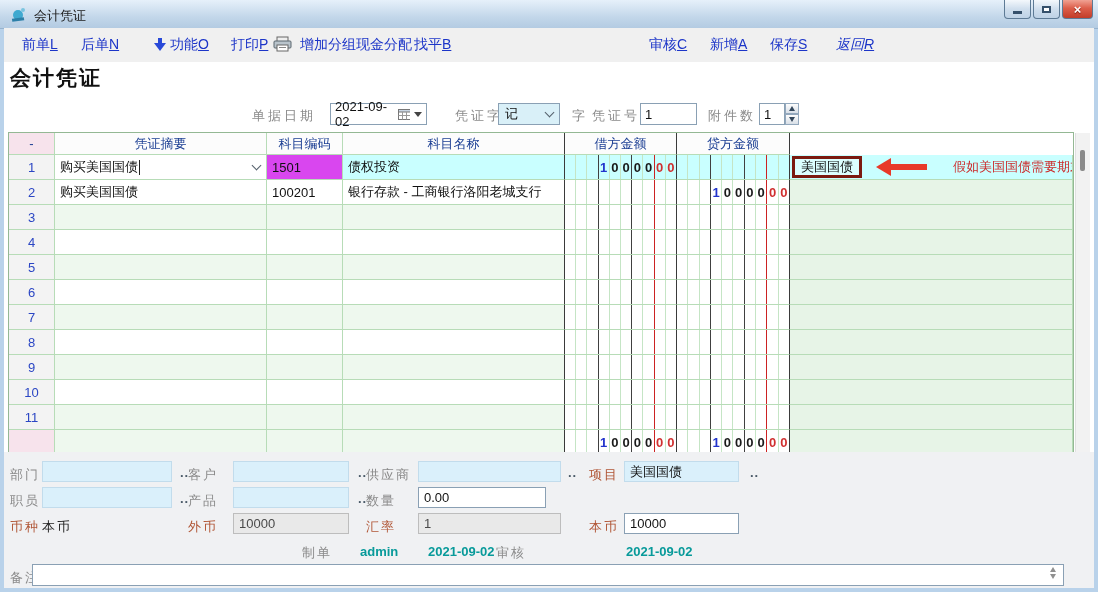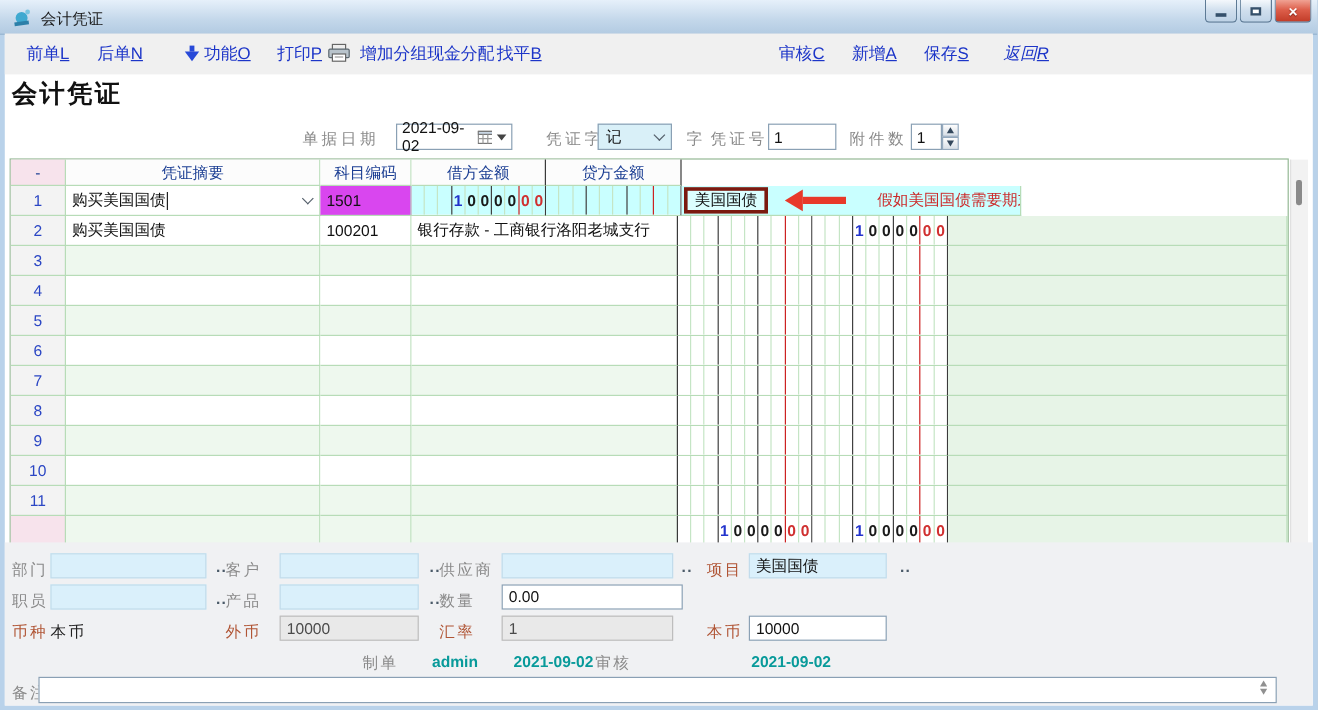--- a/index.html
+++ b/index.html
@@ -165,31 +165,33 @@
           <span class="tri-d"></span>
         </div>
     </div>
   </div>
 
   <div class="vtable" id="vtable">
       <div class="vrow vhead">
         <div class="vcell idx-head" style="width: 46px; flex: 0 0 46px;">-</div>
         <div class="vcell " style="width: 212px; flex: 0 0 212px;">凭证摘要</div>
         <div class="vcell " style="width: 76px; flex: 0 0 76px;">科目编码</div>
+        <div class="vcell  dark-r" style="width: 222px; flex: 0 0 222px;">科目名称</div>
         <div class="vcell  dark-r" style="width: 112px; flex: 0 0 112px;">借方金额</div>
         <div class="vcell  dark-r" style="width: 113px; flex: 0 0 113px;">贷方金额</div>
       </div>
       <div class="vrow">
         <div class="vcell idx-cell" style="width: 46px; flex: 0 0 46px;">1</div>
         <div class="vcell c-pad" style="width: 212px; flex: 0 0 212px; background: rgb(255, 255, 255);">
           <span>购买美国国债</span>
           <span class="caret"></span>
           <span class="chev cell-chev"></span>
         </div>
         <div class="vcell c-pad" style="width: 76px; flex: 0 0 76px; background: #d946ef;">1501</div>
+        <div class="vcell c-pad dark-r" style="width: 222px; flex: 0 0 222px; background: rgb(201, 255, 255);">债权投资</div>
         <div class="vcell dark-r" style="width: 112px; flex: 0 0 112px; padding: 0px;">
           <div class="amt-grid" style="background: rgb(201, 255, 255);">
             <span class="amt-cell "></span>
             <span class="amt-cell "></span>
             <span class="amt-cell "></span>
             <span class="amt-cell d-first">1</span>
             <span class="amt-cell d-int">0</span>
             <span class="amt-cell d-int">0</span>
             <span class="amt-cell d-int">0</span>
             <span class="amt-cell d-int">0</span>
@@ -630,21 +632,21 @@
     </div>
     <span class="f-lookup" style="left:746px;top:13px">..</span>
 
     <span class="flabel" style="left:6px;top:40px">职员</span>
     <div class="finput f-blue" style="left:38px;top:35px;width:130px"></div>
     <span class="f-lookup" style="left:176px;top:39px">..</span>
     <span class="flabel" style="left:184px;top:40px">产品</span>
     <div class="finput f-blue" style="left:229px;top:35px;width:116px"></div>
     <span class="f-lookup" style="left:354px;top:39px">..</span>
     <span class="flabel" style="left:362px;top:40px">数量</span>
-    <div class="finput f-white" style="left:414px;top:35px;width:151px">
+    <div class="finput f-white" style="left:414px;top:35px;width:128px">
       <span>0.00</span>
     </div>
 
     <span class="flabel freq" style="left:6px;top:66px">币种</span>
     <span class="fvalue blackserif" style="left:38px;top:66px">本币</span>
     <span class="flabel freq" style="left:184px;top:66px">外币</span>
     <div class="finput f-dis" style="left:229px;top:61px;width:116px">
       <span>10000</span>
     </div>
     <span class="flabel freq" style="left:362px;top:66px">汇率</span>

